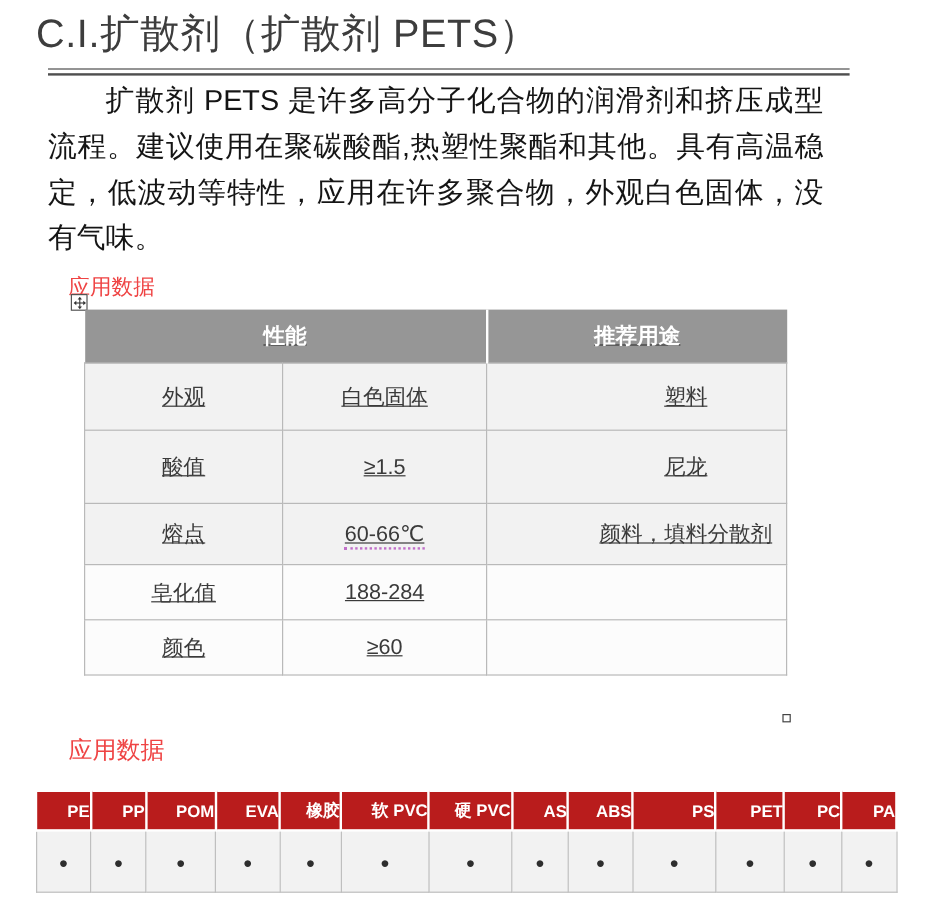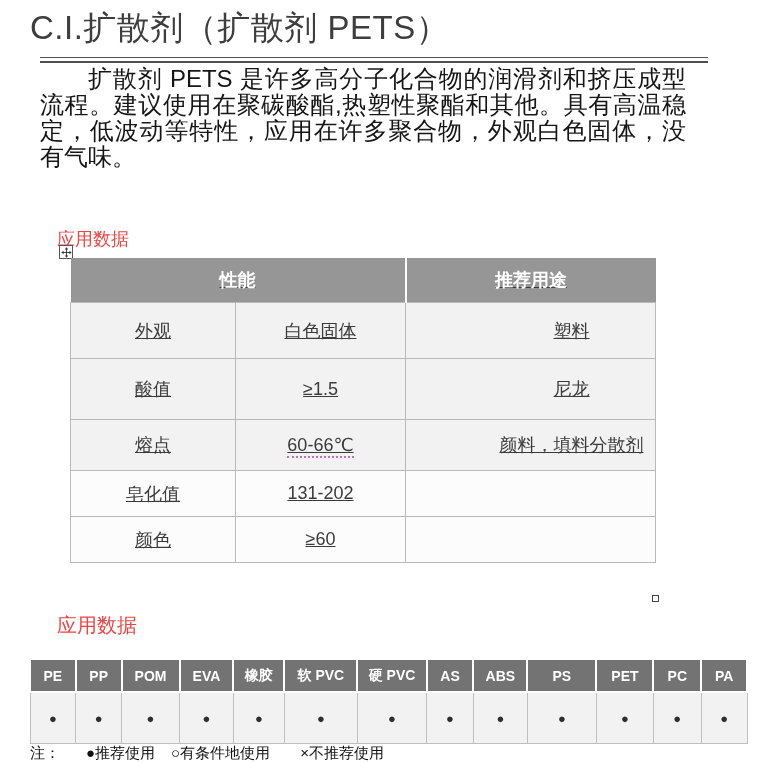--- a/index.html
+++ b/index.html
@@ -17,21 +17,21 @@
     letter-spacing: 0.5px; margin: 0; white-space: nowrap;
   }
   .double-rule {
     position: absolute; left: 40px; top: 57px; width: 668px; height: 3px;
     border-top: 1px solid #4f4f4f; border-bottom: 2px solid #4f4f4f;
   }
 
   
   .intro {
     position: absolute; left: 40px; top: 66px; width: 646px;
-    font-size: 24px; line-height: 26px; color: #151515;
+    font-size: 24px; line-height: 38px; color: #151515;
     text-align: justify; text-indent: 2em; margin: 0;
   }
 
   
   .label { position: absolute; left: 57px; color: #ef4444; }
   .label1 { top: 227px; font-size: 18px; }
   .label2 { top: 612px; font-size: 20px; }
 
   
   .move-handle {
@@ -72,23 +72,23 @@
     background: #ffffff; border: 1px solid #444; box-sizing: border-box;
     cursor: nwse-resize;
   }
 
   
   table.apps {
     position: absolute; left: 29px; top: 658px; width: 719px;
     border-collapse: collapse; table-layout: fixed;
   }
   table.apps th {
-    background: #737373; color: #ffffff; font-weight: bold;
+    background: #b91c1c; color: #ffffff; font-weight: bold;
     font-size: 14px; height: 31px; border: 2px solid #ffffff;
-    padding: 0; text-align: center; white-space: nowrap;
+    padding: 0; text-align: right; white-space: nowrap;
   }
   table.apps td.dot {
     background: #f2f2f2; border: 1px solid #bfbfbf;
     height: 50px; text-align: center; vertical-align: middle;
     font-size: 13px; color: #2e2e2e; padding: 0;
   }
 
   
   .note {
     position: absolute; left: 30px; top: 744px;
@@ -144,21 +144,21 @@
         <td>≥1.5</td>
         <td class="use">尼龙</td>
       </tr>
       <tr class="body shade r3">
         <td>熔点</td>
         <td><span class="spell">60-66℃</span></td>
         <td class="use">颜料，填料分散剂</td>
       </tr>
       <tr class="body plain r5">
         <td>皂化值</td>
-        <td>131-202</td>
+        <td>188-284</td>
         <td class="use"></td>
       </tr>
       <tr class="body plain r6">
         <td>颜色</td>
         <td>≥60</td>
         <td class="use"></td>
       </tr>
     </tbody>
   </table>
 
@@ -209,17 +209,14 @@
         <td class="dot">●</td>
         <td class="dot">●</td>
         <td class="dot">●</td>
         <td class="dot">●</td>
         <td class="dot">●</td>
         <td class="dot">●</td>
       </tr>
     </tbody>
   </table>
 
-  <div class="note">
-    <span class="prefix">注：</span><span class="item1">●推荐使用</span><span class="item2">○有条件地使用</span><span class="item3">×不推荐使用</span>
-  </div>
 
 </div>
 
 </body></html>

